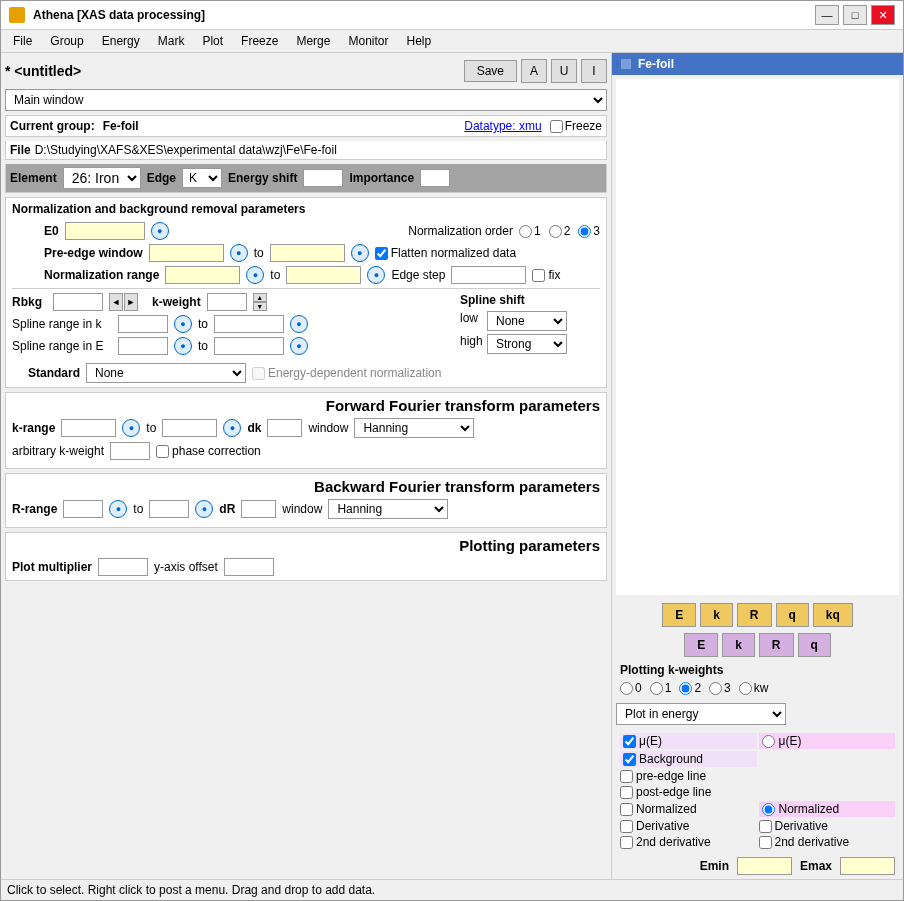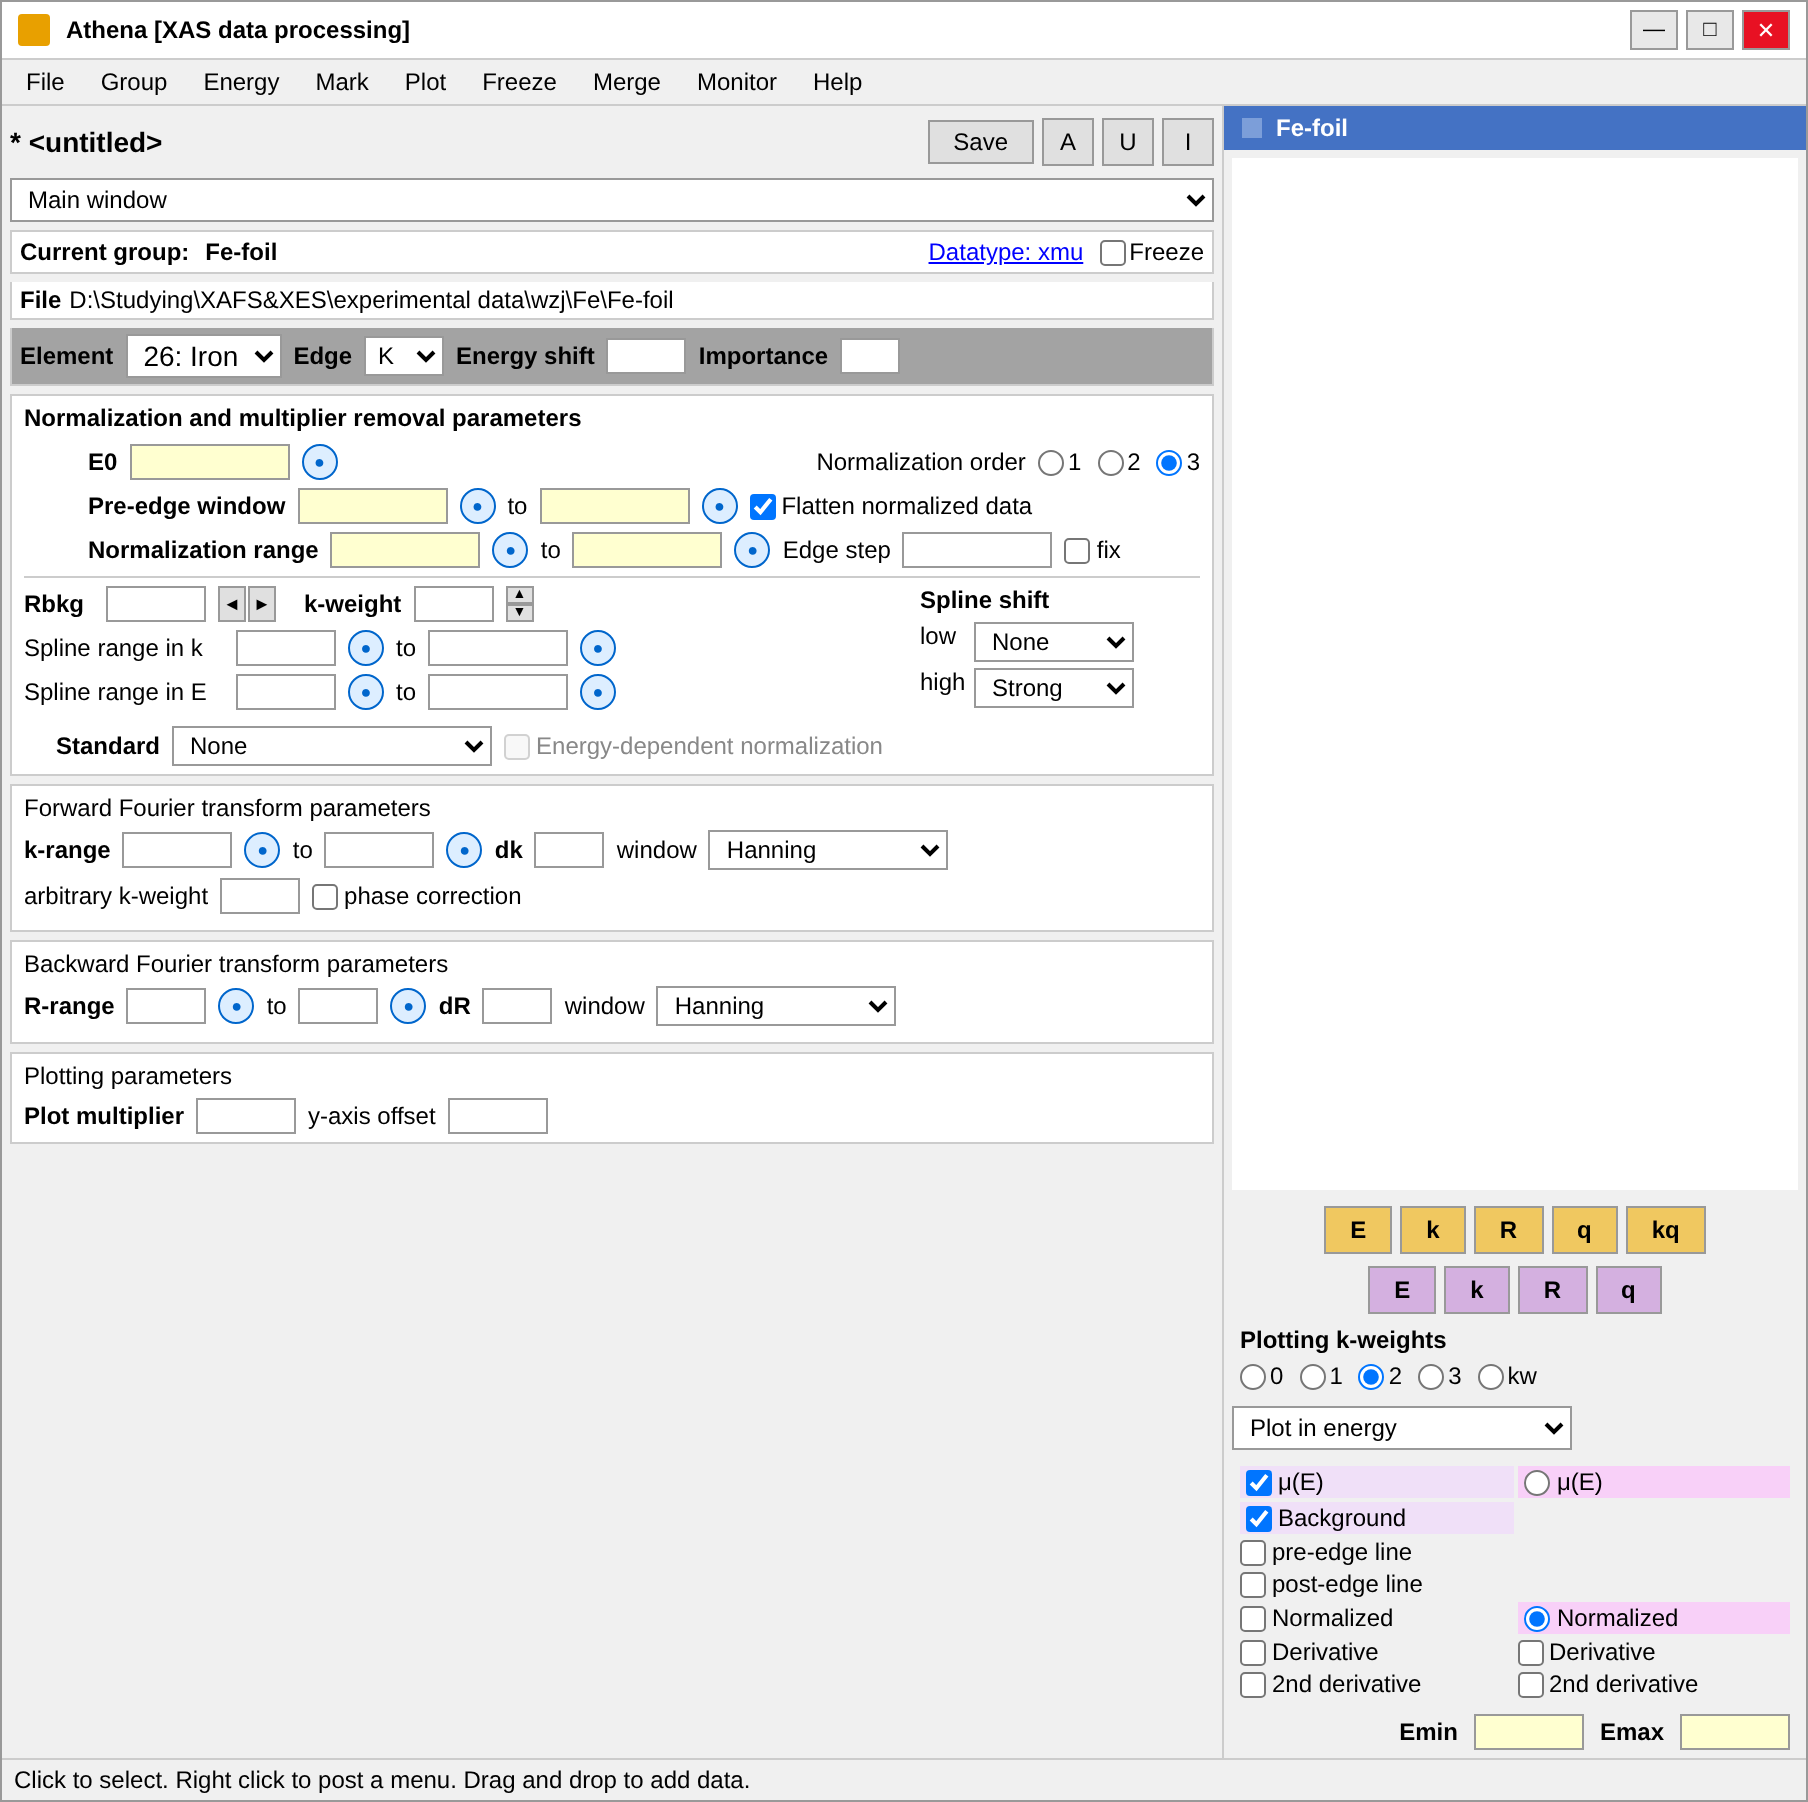--- a/index.html
+++ b/index.html
@@ -78,21 +78,21 @@
     .spinner { display: flex; flex-direction: column; }
     .spin-btn { width: 14px; height: 9px; border: 1px solid #999; background: #e0e0e0; cursor: pointer; font-size: 7px; display: flex; align-items: center; justify-content: center; line-height: 1; }
     .nav-btns { display: flex; gap: 1px; }
     .nav-btn { width: 14px; height: 18px; border: 1px solid #999; background: #e0e0e0; cursor: pointer; font-size: 9px; display: flex; align-items: center; justify-content: center; }
     
     .standard-row { display: flex; align-items: center; gap: 6px; margin-top: 4px; margin-left: 16px; }
     .standard-select { width: 160px; padding: 1px 4px; border: 1px solid #999; background: white; font-size: 12px; }
     .energy-dep-check { display: flex; align-items: center; gap: 3px; color: #888; font-size: 12px; }
     
     .fft-section { border: 1px solid #ccc; background: white; padding: 4px 6px; }
-    .fft-header { font-weight: normal; font-size: 12px; margin-bottom: 4px; }
+    .fft-header { font-weight: bold; font-size: 15px; margin-bottom: 4px; text-align: right; }
     .fft-row { display: flex; align-items: center; gap: 6px; margin-bottom: 4px; }
     .window-select { width: 120px; padding: 1px 4px; border: 1px solid #999; background: white; font-size: 12px; }
     
     .bfft-section { border: 1px solid #ccc; background: white; padding: 4px 6px; }
     
     .plot-section { border: 1px solid #ccc; background: white; padding: 4px 6px; }
     
     .status-bar { padding: 3px 6px; font-size: 12px; background: #f0f0f0; border-top: 1px solid #ccc; }
     
     
@@ -219,21 +219,21 @@
         <select class="edge-select">
           <option>K</option>
         </select>
         <span class="energy-label">Energy shift</span>
         <input type="text" class="energy-input" style="">
         <span class="importance-label">Importance</span>
         <input type="text" class="importance-input" style="">
       </div>
 
       <div class="norm-section">
-        <div class="norm-header">Normalization and multiplier removal parameters</div>
+        <div class="norm-header">Normalization and background removal parameters</div>
 
         <div class="e0-row">
           <span class="param-label" style="min-width:auto;font-weight:bold;">E0</span>
           <input type="text" class="param-input" style="width: 80px;">
           <div class="blue-btn">●</div>
           <div style="flex:1"></div>
           <span style="font-size:12px;">Normalization order</span>
           <div class="radio-group">
             <div class="radio-item">
               <input type="radio" name="norm_order" style="">

